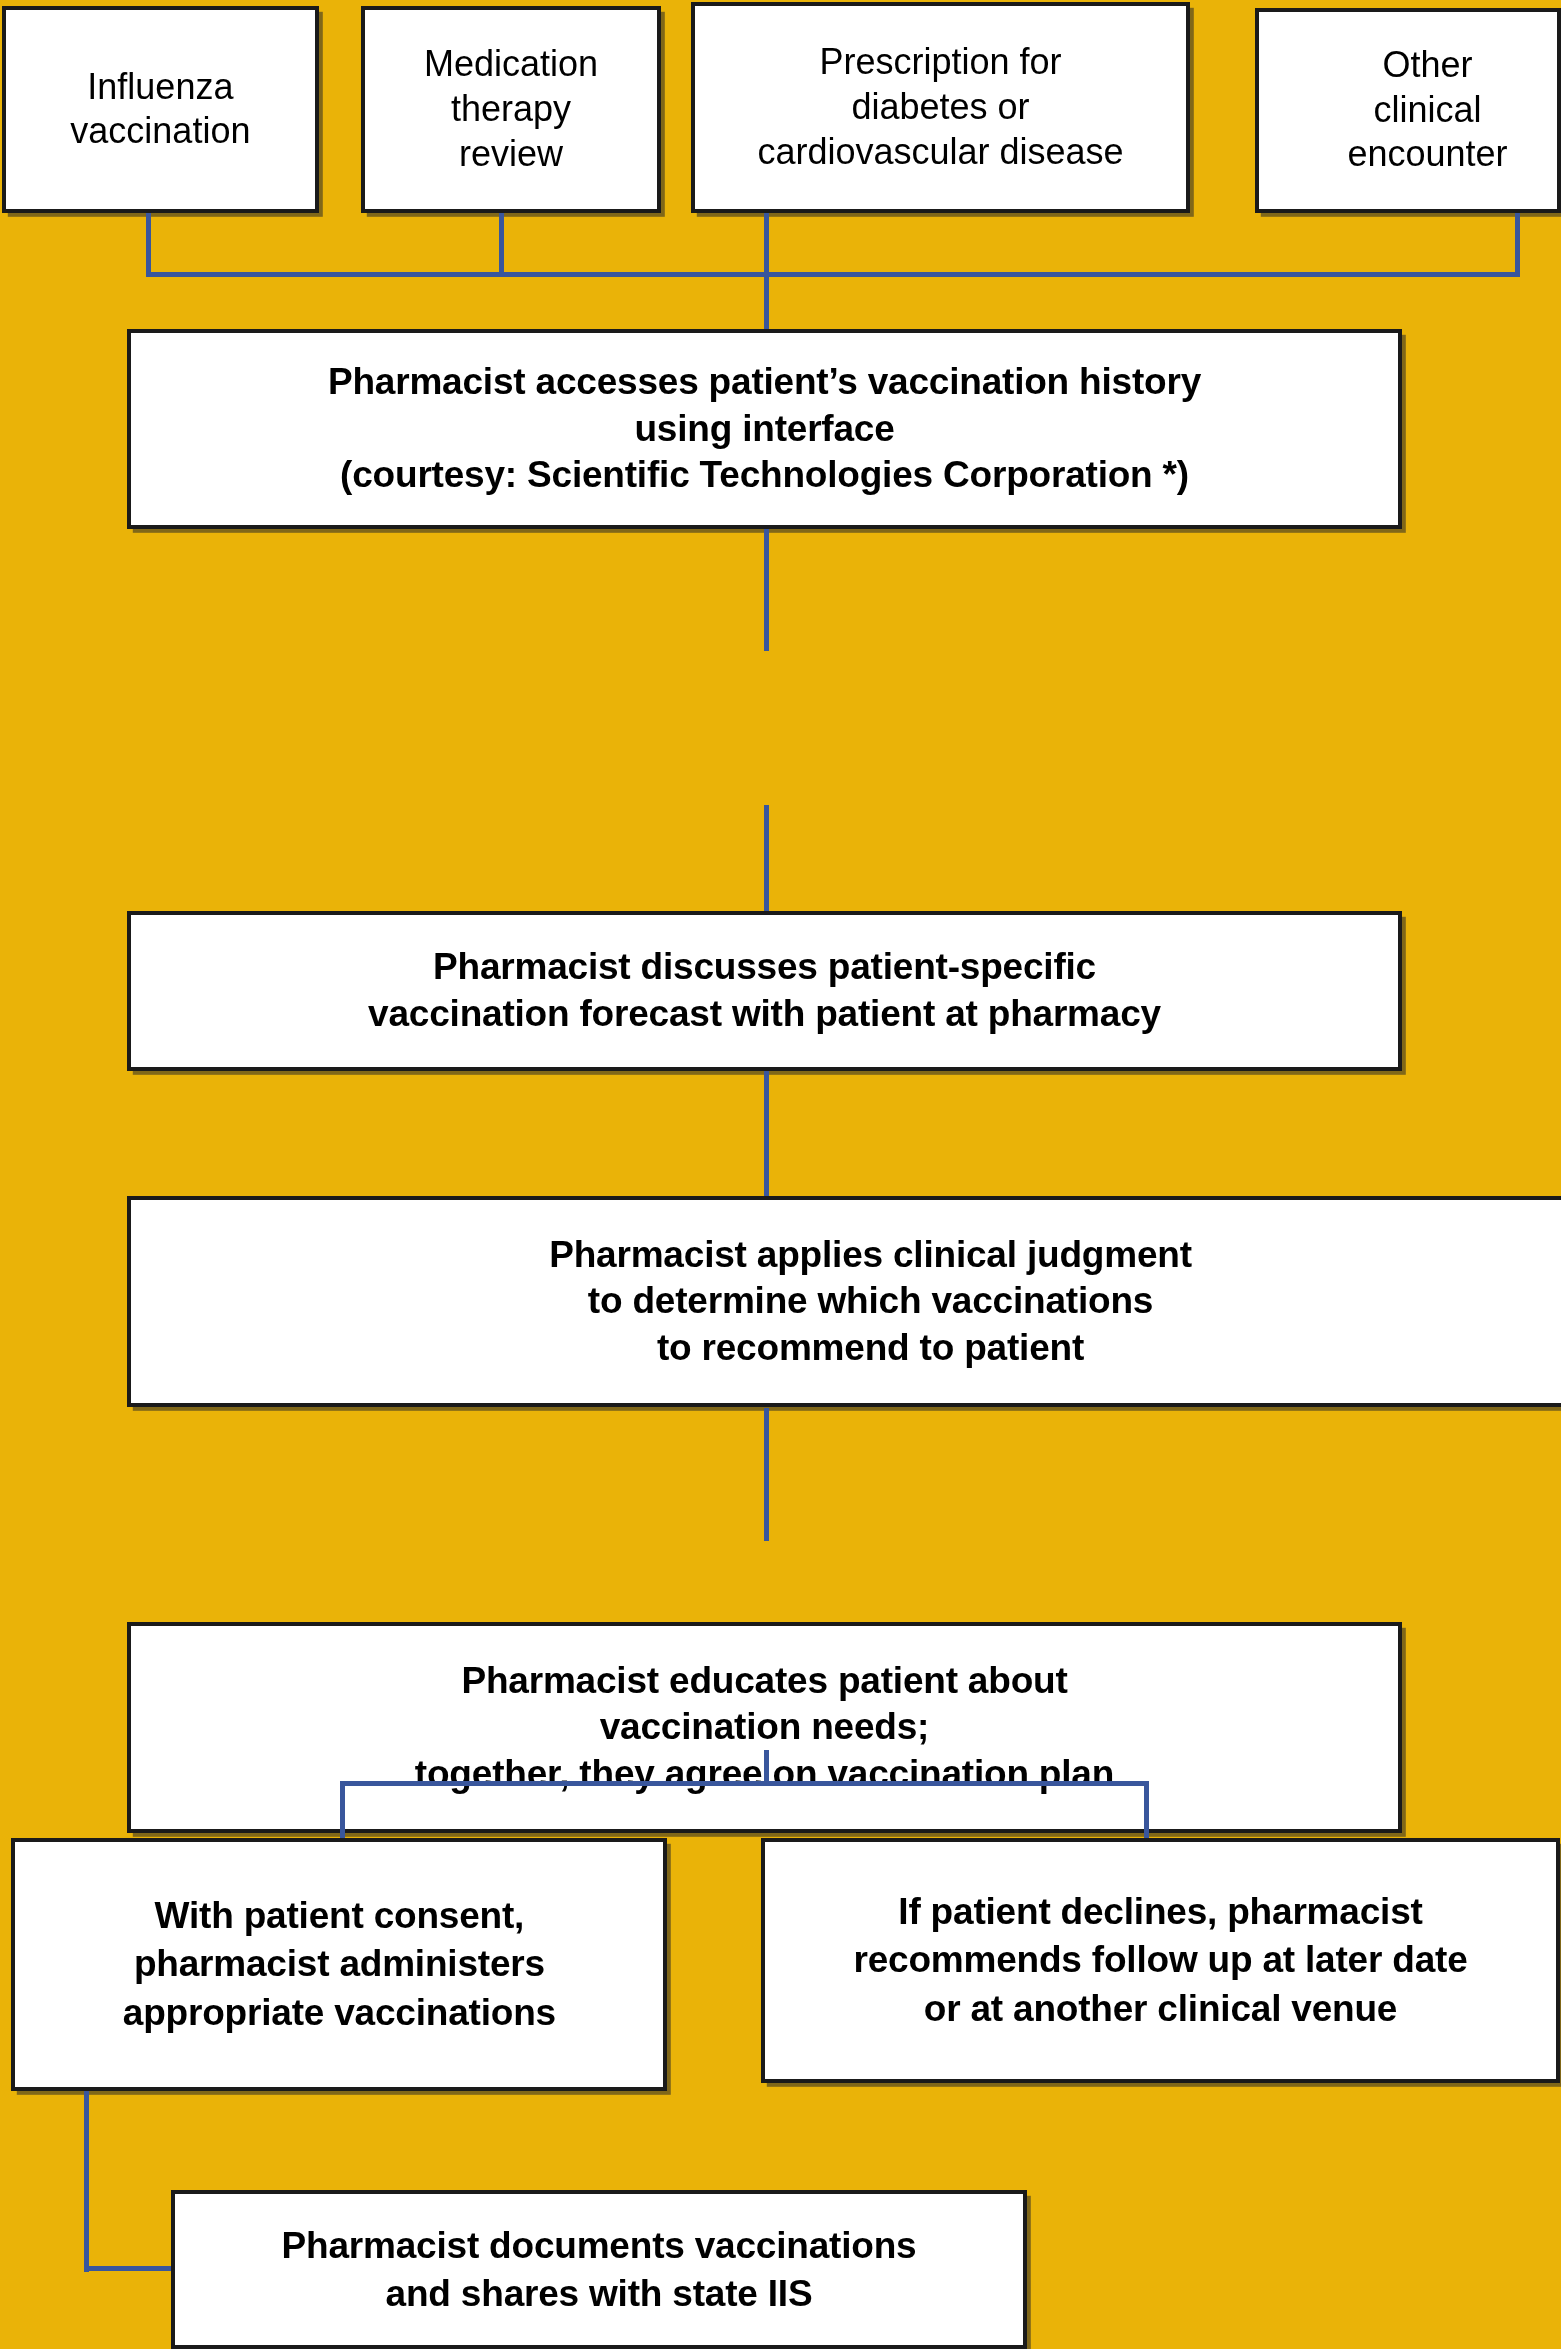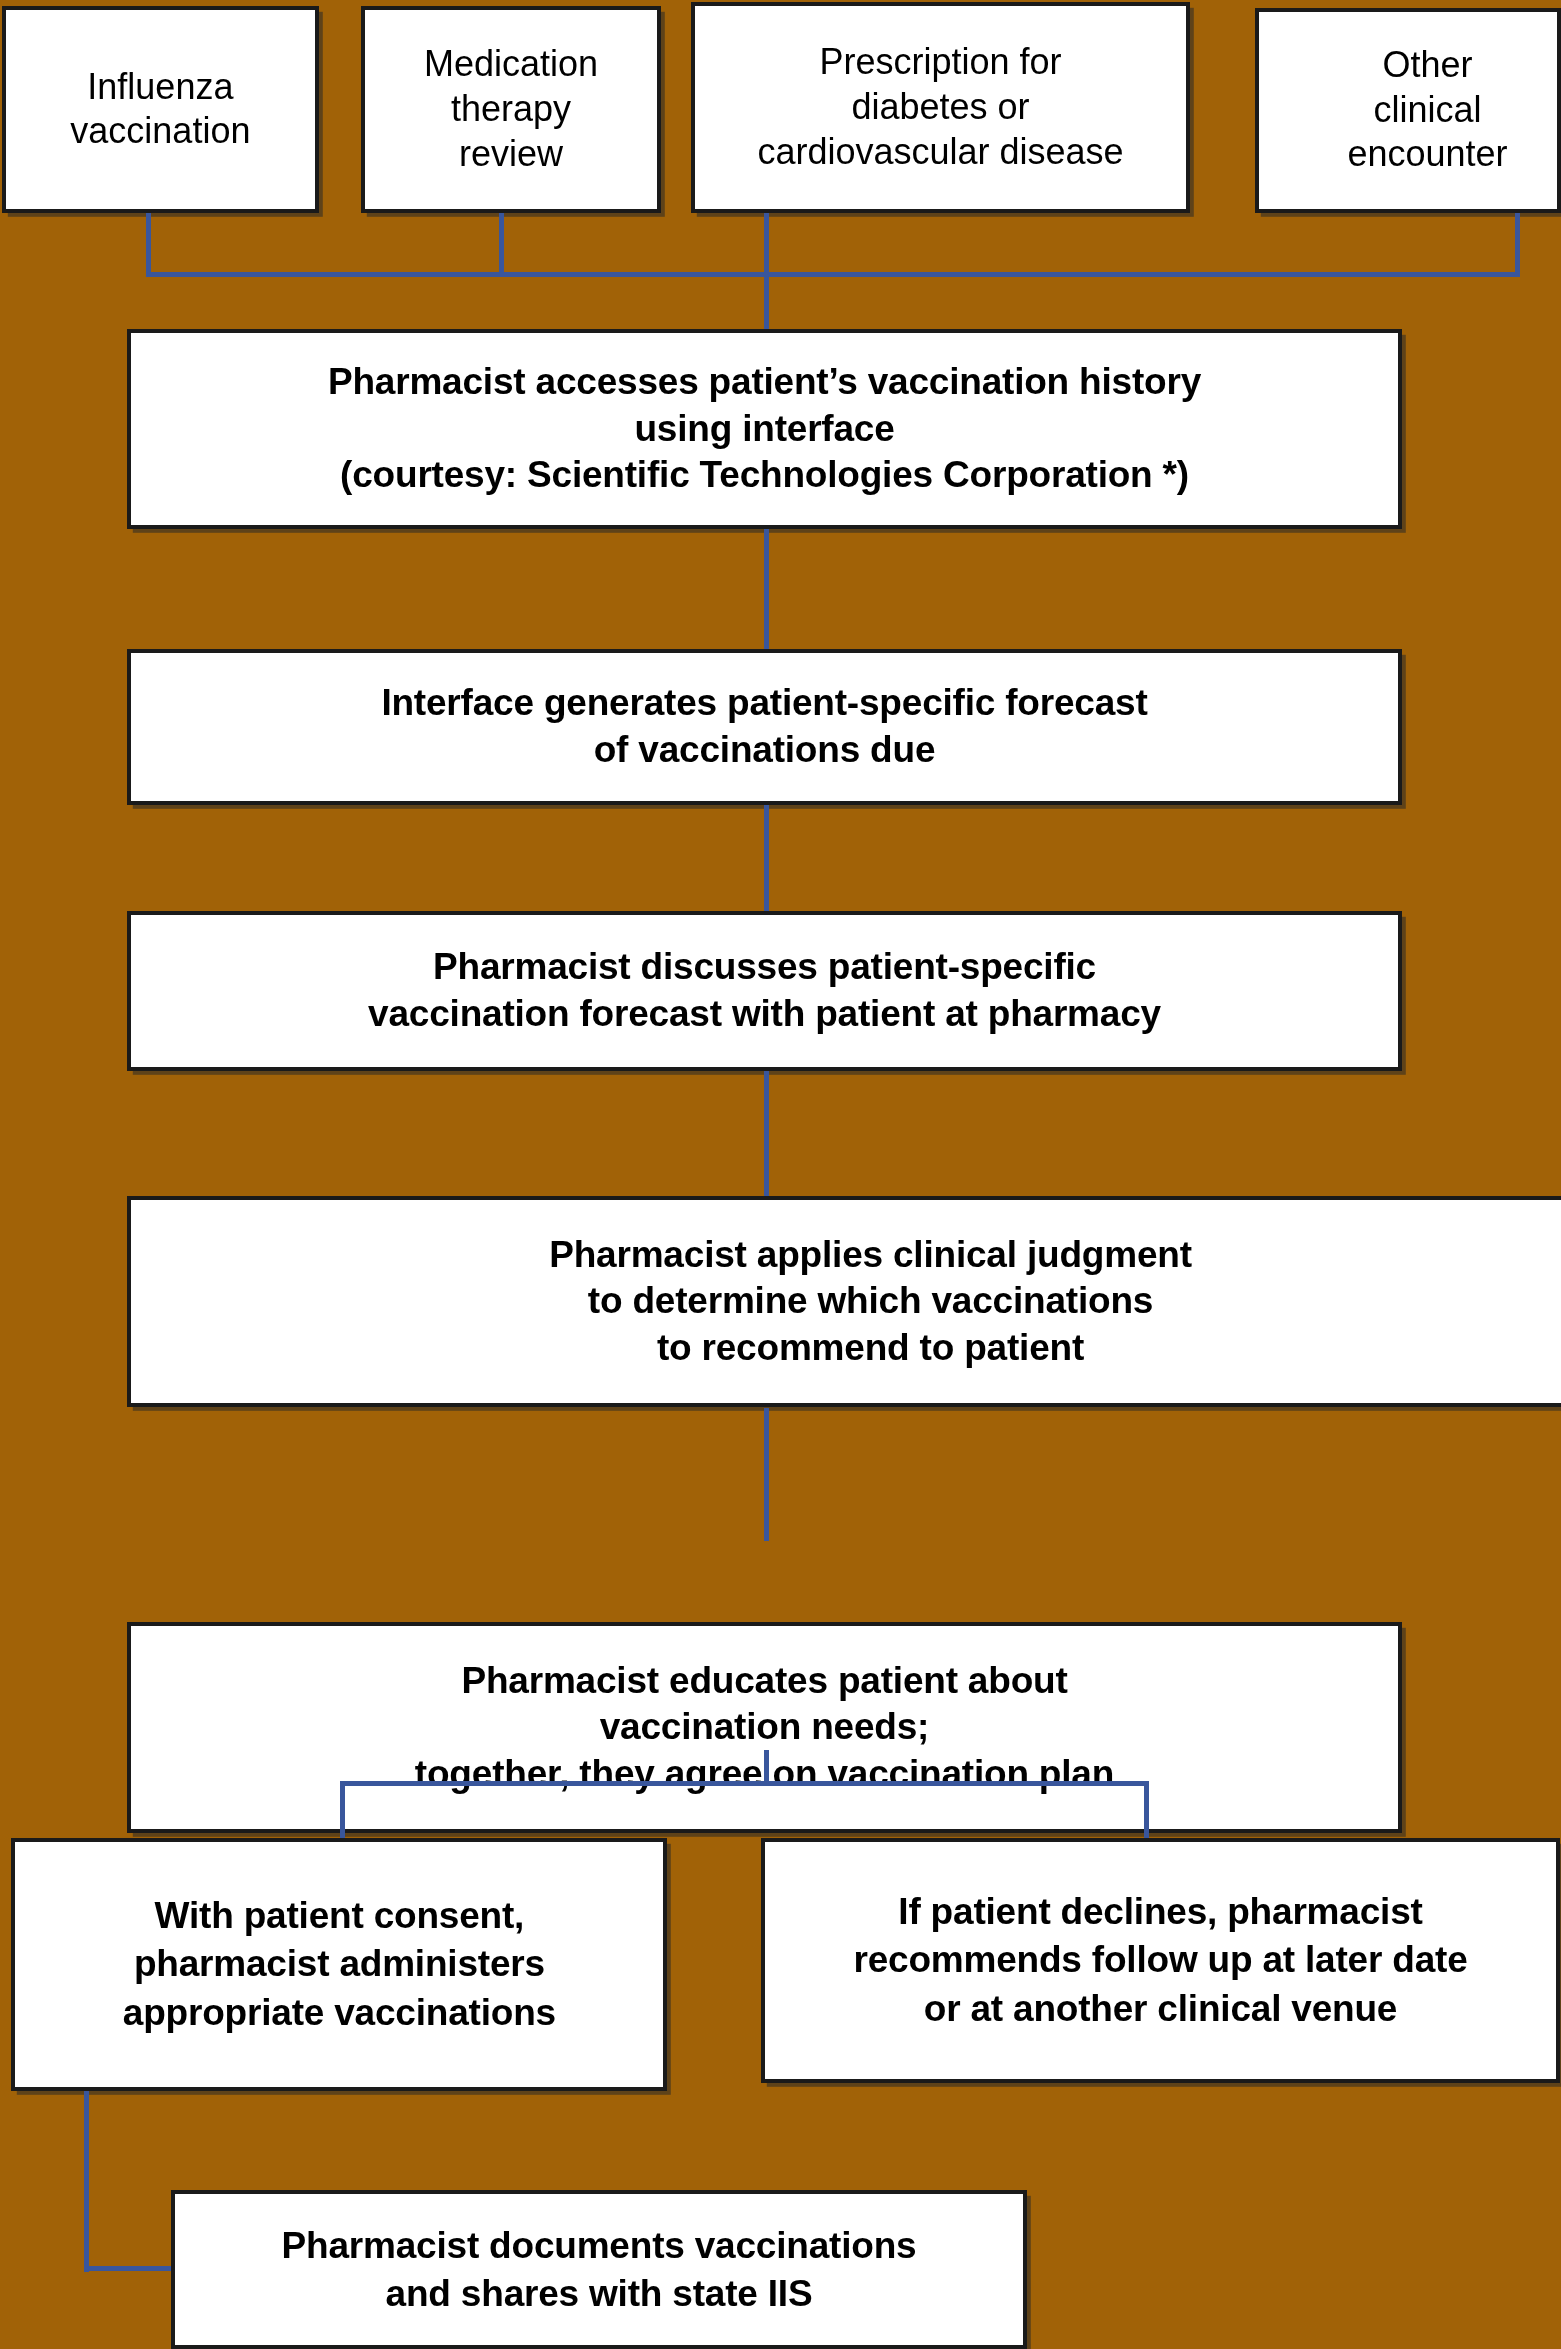--- a/index.html
+++ b/index.html
@@ -5,21 +5,21 @@
 <style>
   html, body {
     margin: 0;
     padding: 0;
     background: #ffffff;
   }
   #canvas {
     position: relative;
     width: 1562px;
     height: 2349px;
-    background: #a16207;
+    background: #eab308;
     font-family: "Liberation Sans", "DejaVu Sans", sans-serif;
     overflow: hidden;
   }
   .node {
     position: absolute;
     box-sizing: border-box;
     background: #ffffff;
     border: 4.8px solid #1a1a1a;
     display: flex;
     align-items: center;
@@ -106,24 +106,20 @@
   <div class="conn v" style="left:764px; top:272px; height:59px;"></div>
 
   <div class="node process" style="left:127px; top:329px; width:1275px; height:200px;">
     <span class="txt">Pharmacist accesses patient’s vaccination history
 using interface
 (courtesy: Scientific Technologies Corporation *)</span>
   </div>
 
   <div class="conn v" style="left:764px; top:529px; height:122px;"></div>
 
-  <div class="node process" style="left:127px; top:649px; width:1275px; height:156px;">
-    <span class="txt">Interface generates patient-specific forecast
-of vaccinations due</span>
-  </div>
 
   <div class="conn v" style="left:764px; top:805px; height:108px;"></div>
 
   <div class="node process" style="left:127px; top:911px; width:1275px; height:160px;">
     <span class="txt">Pharmacist discusses patient-specific
 vaccination forecast with patient at pharmacy</span>
   </div>
 
   <div class="conn v" style="left:764px; top:1071px; height:127px;"></div>
 

